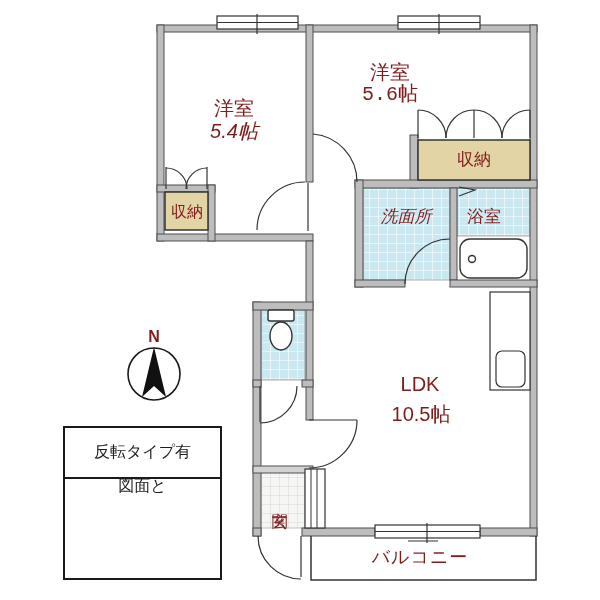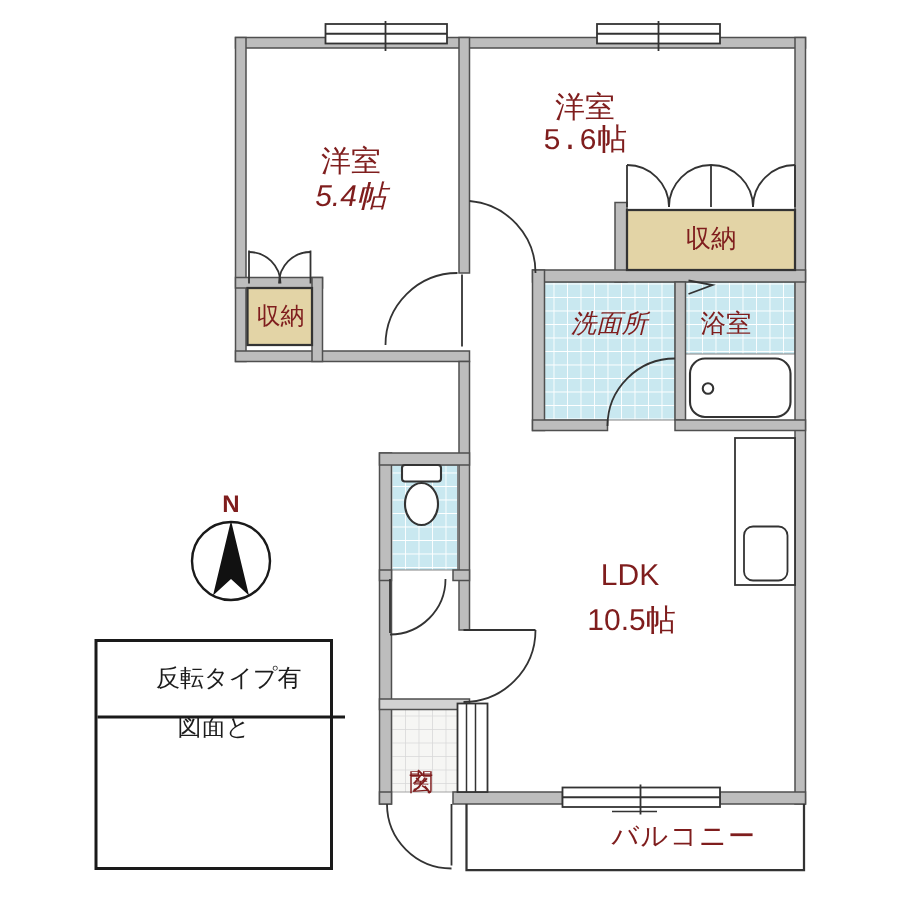--- a/index.html
+++ b/index.html
@@ -4,28 +4,28 @@
 <style>
   html,body{margin:0;padding:0;background:#ffffff;}
   body{width:600px;height:600px;position:relative;overflow:hidden;
        font-family:"Liberation Sans","DejaVu Sans",sans-serif;color:#1c1c1c;}
   #plan{position:absolute;left:0;top:0;width:600px;height:600px;}
   .lbl{position:absolute;transform:translate(-50%,-50%);white-space:nowrap;
        color:#7f1d1d;text-align:center;line-height:1.1;}
   .lbl.room{font-size:20px;}
   .lbl.small{font-size:16px;}
   .lbl.mid{font-size:17px;}
-  .lbl.balc{font-size:18px;letter-spacing:1px;margin-left:36px;}
+  .lbl.balc{font-size:18px;letter-spacing:1px;}
   .lbl.vert{writing-mode:vertical-rl;letter-spacing:2px;}
   .lbl.north{font-size:16px;font-weight:bold;}
   .notebox{position:absolute;left:63px;top:426px;width:155px;height:150px;
            border:2px solid #1a1a1a;background:#fff;}
   .notebox .cell1{position:absolute;left:0;top:0;width:100%;height:49px;
            border-bottom:2px solid #1a1a1a;display:flex;align-items:center;justify-content:center;
-           font-size:16px;padding-left:10px;}
+           font-size:16px;}
   .notebox .cell2{position:absolute;left:0;top:46px;width:100%;height:97px;
            display:flex;flex-direction:column;align-items:center;justify-content:flex-start;
            font-size:16px;line-height:24px;}
 </style>
 </head>
 <body>
 
 <svg id="plan" viewBox="0 0 600 600">
   <defs>
     <pattern id="tileBlue" width="9" height="9" patternUnits="userSpaceOnUse">

